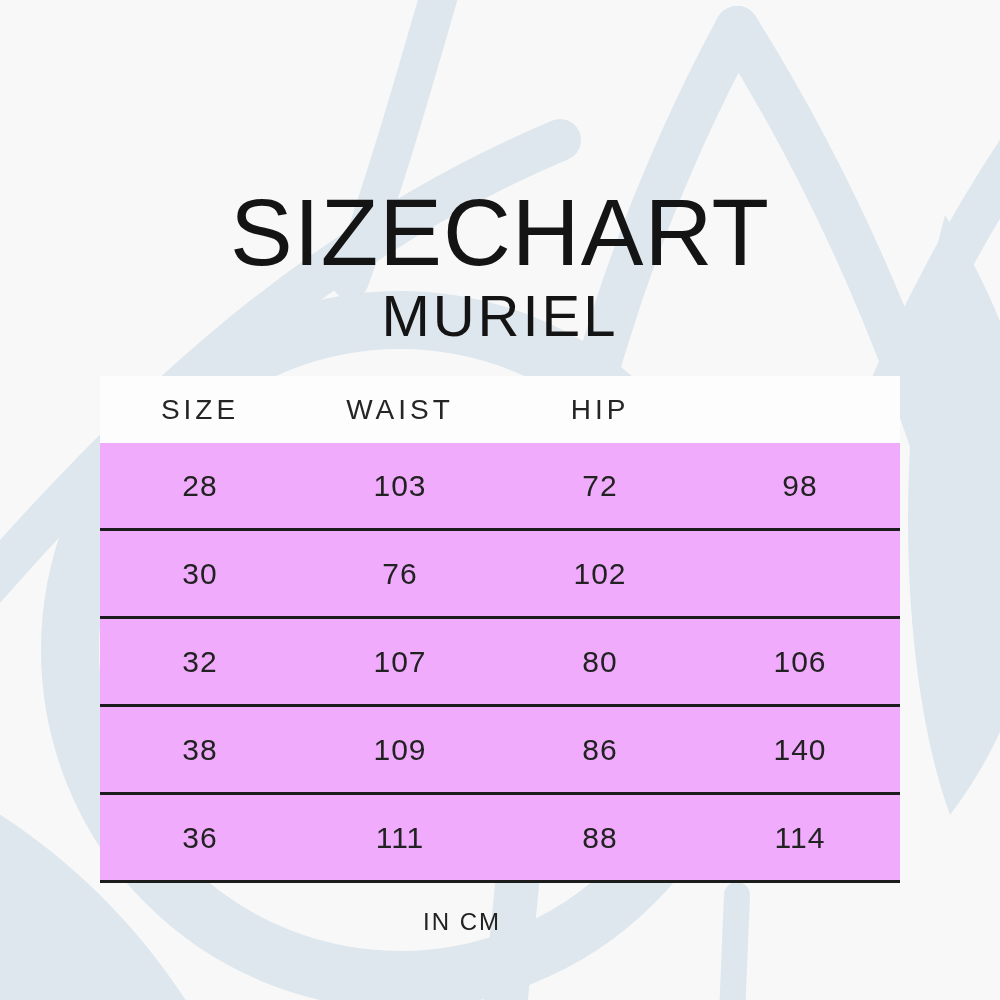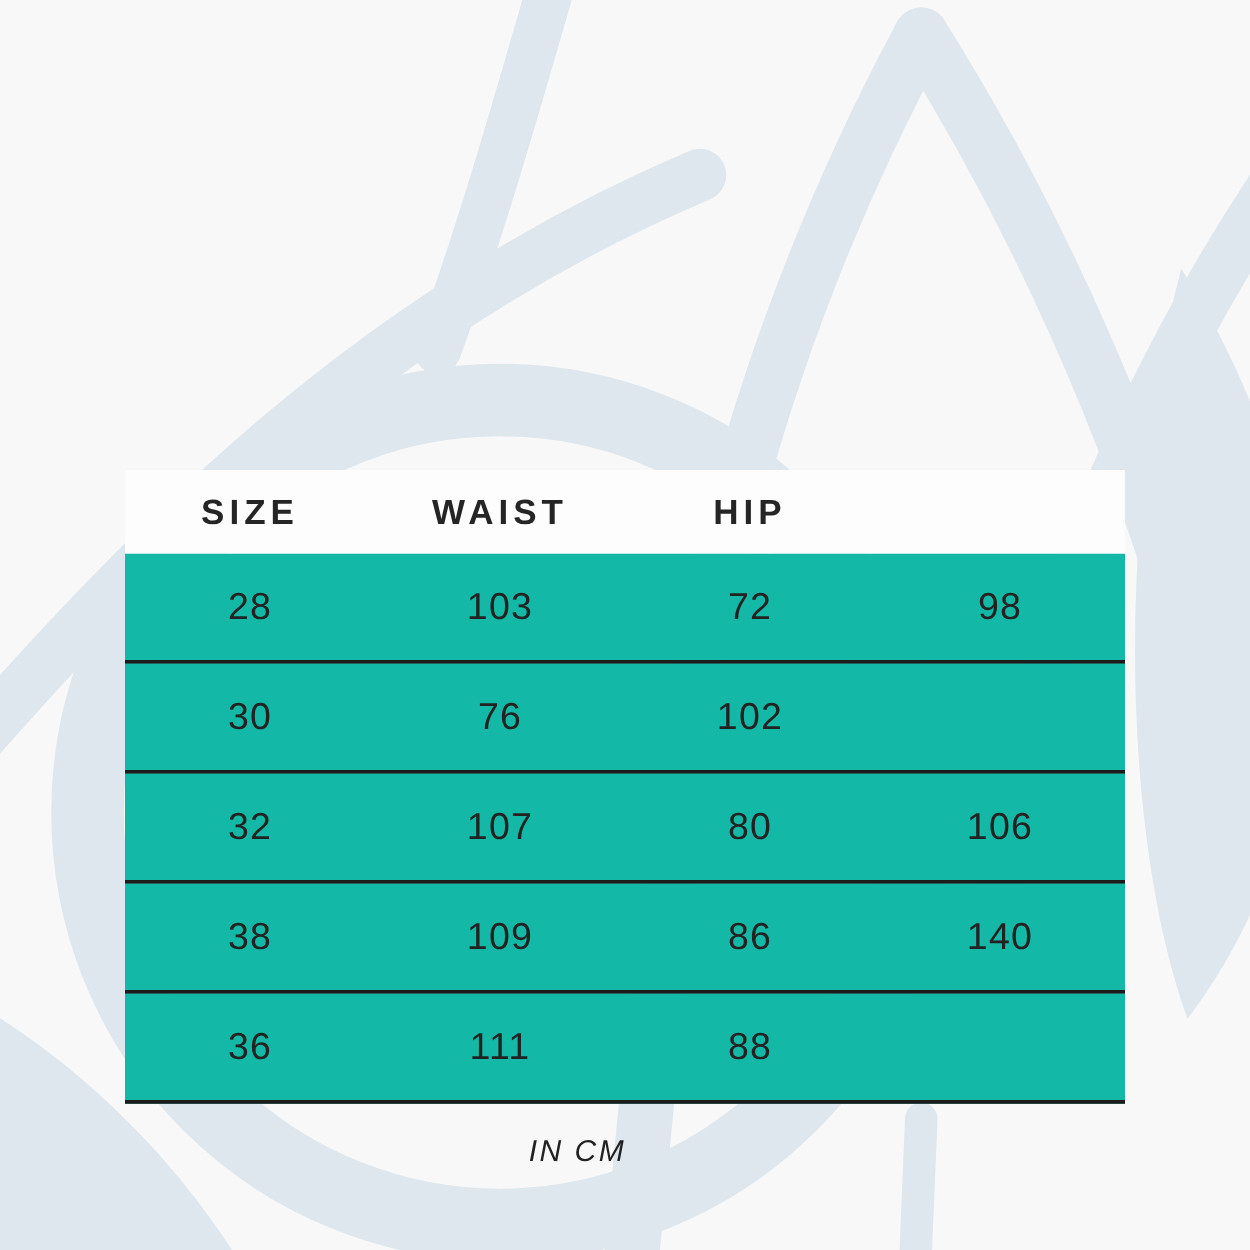--- a/index.html
+++ b/index.html
@@ -46,48 +46,47 @@
     display: grid;
     grid-template-columns: repeat(4, 1fr);
     height: 67px;
     align-items: center;
     background: #fdfdfd;
   }
   .th {
     text-align: center;
     font-size: 28px;
     letter-spacing: 4px;
-    font-weight: 700;
+    font-weight: 400;
     color: #252525;
   }
   .trow {
     display: grid;
     grid-template-columns: repeat(4, 1fr);
     height: 88px;
     align-items: center;
-    background: #14b8a6;
+    background: #f0abfc;
     border-bottom: 3px solid #1c1c1c;
     box-sizing: border-box;
   }
   .td {
     text-align: center;
     font-size: 30px;
     letter-spacing: 1px;
     font-weight: 300;
     color: #222222;
   }
 
   .unit-note {
     position: absolute;
     top: 908px; left: 0; width: 924px;
     text-align: center;
     font-size: 24px;
     letter-spacing: 2px;
     color: #222222;
-    font-style: italic;
   }
 </style>
 </head>
 <body>
 
 <svg class="watermark" viewBox="0 0 1000 1000" width="1000" height="1000" aria-hidden="true">
   <g stroke="#dde7ed" fill="none" stroke-linecap="round">
 
     <path d="M 500,1060 C 512,940 528,760 545,620 C 575,390 650,190 737,28" stroke-width="44"></path>
 
@@ -106,20 +105,24 @@
   <g fill="#dde7ed" stroke="none">
 
     <path d="M 945,215 C 1075,420 1075,650 950,815 C 898,672 892,415 945,215 Z"></path>
 
     <path d="M -60,780 C 60,840 160,940 220,1060 L -60,1060 Z"></path>
   </g>
 </svg>
 
 <div class="content">
 
+  <div class="title-block">
+    <div class="main-title">SIZECHART</div>
+    <div class="sub-title">MURIEL</div>
+  </div>
 
   <div class="size-table">
     <div class="thead">
       <div class="th">SIZE</div>
       <div class="th">WAIST</div>
       <div class="th">HIP</div>
     </div>
 
     <div class="trow">
       <div class="td">28</div>
@@ -141,18 +144,19 @@
     <div class="trow">
       <div class="td">38</div>
       <div class="td">109</div>
       <div class="td">86</div>
       <div class="td">140</div>
     </div>
     <div class="trow">
       <div class="td">36</div>
       <div class="td">111</div>
       <div class="td">88</div>
+      <div class="td">114</div>
     </div>
   </div>
 
   <div class="unit-note">IN CM</div>
 
 </div>
 
 </body></html>

